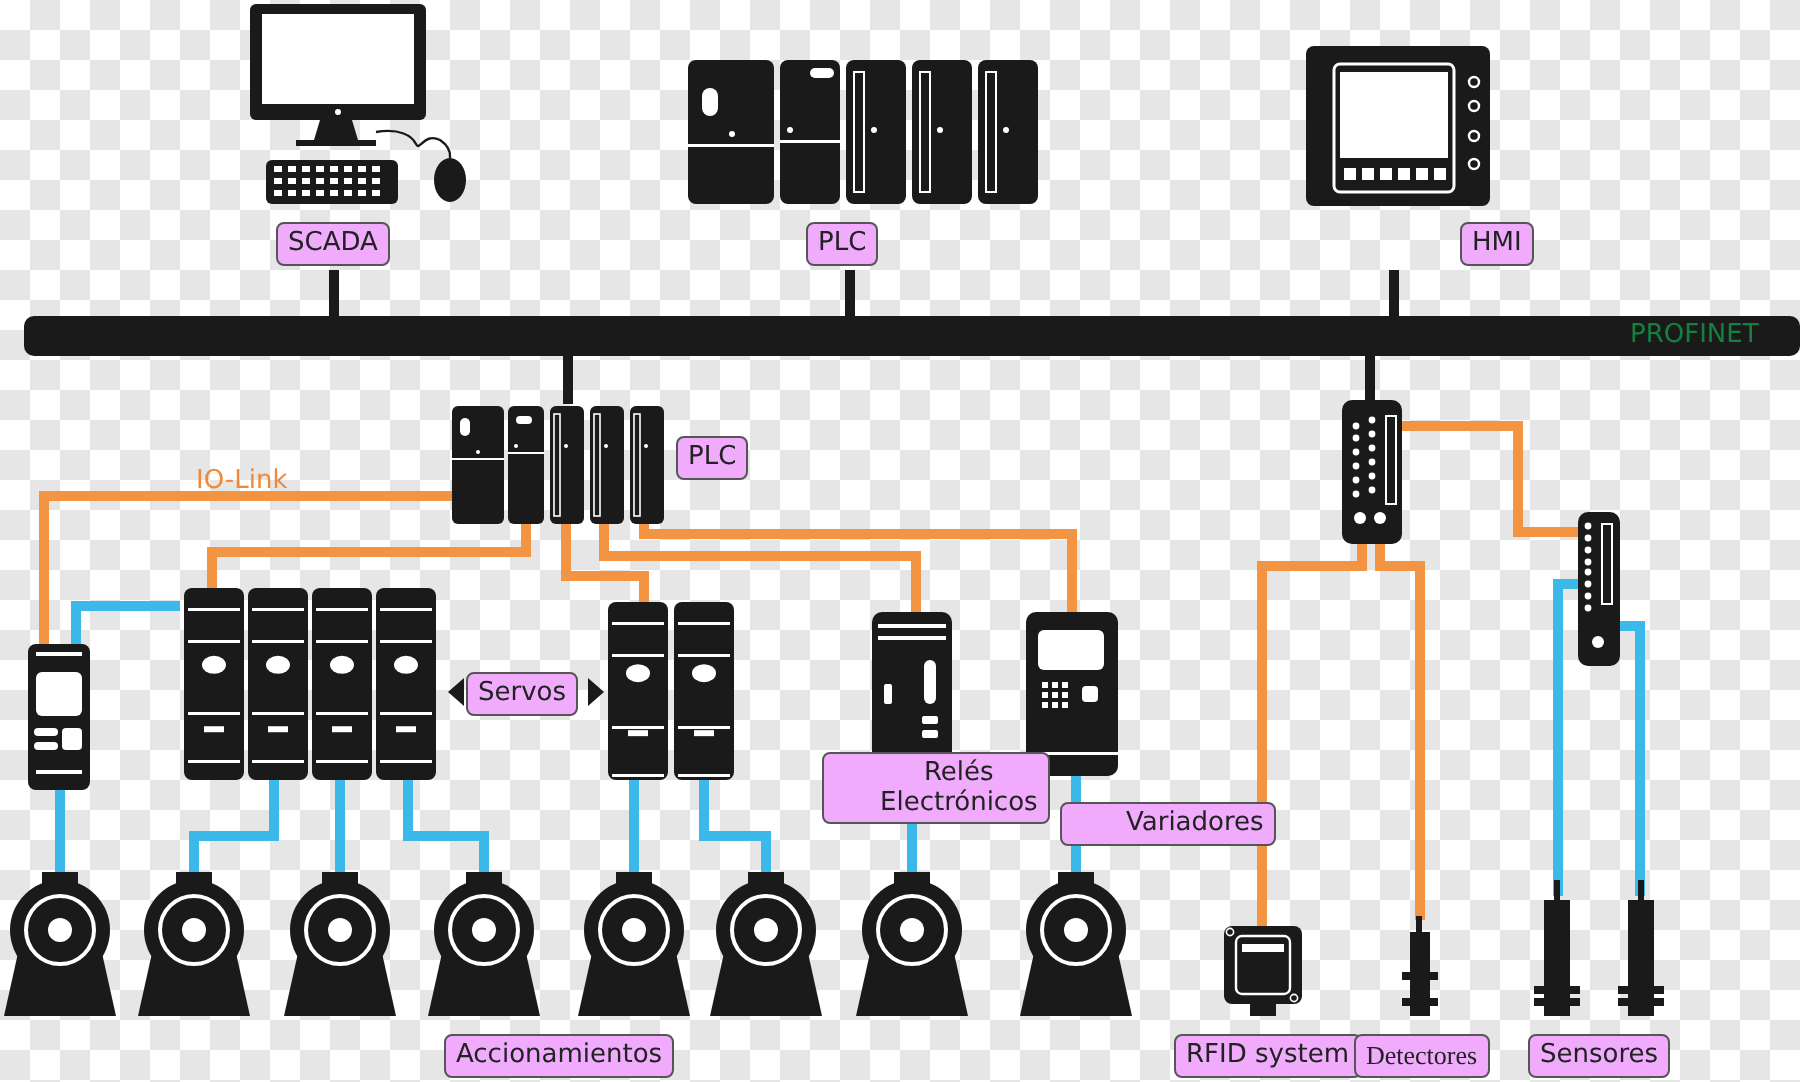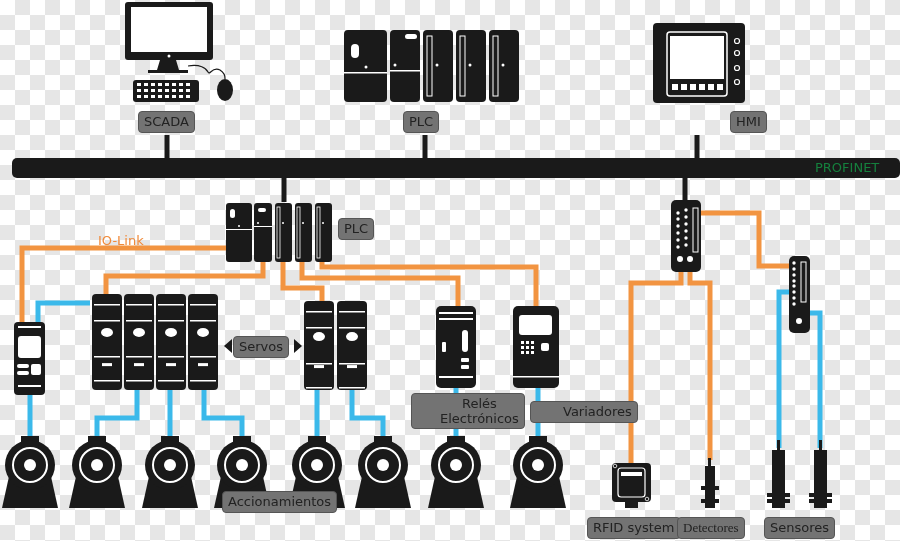--- a/index.html
+++ b/index.html
@@ -3,21 +3,21 @@
 <meta charset="utf-8">
 <style>
   html,body{margin:0;padding:0;}
   body{width:900px;height:541px;overflow:hidden;font-family:"DejaVu Sans",sans-serif;
     background-color:#fff;
     background-image:
       linear-gradient(45deg,#e6e6e6 25%,transparent 25%,transparent 75%,#e6e6e6 75%),
       linear-gradient(45deg,#e6e6e6 25%,transparent 25%,transparent 75%,#e6e6e6 75%);
     background-size:30px 30px;background-position:0 0,15px 15px;}
   #stage{position:absolute;left:0;top:0;width:900px;height:541px;}
-  .lbl{position:absolute;background:#737373;border:1.5px solid #555;border-radius:4px;
+  .lbl{position:absolute;background:#f0abfc;border:1.5px solid #555;border-radius:4px;
     font-size:13px;color:#222;text-align:center;line-height:16px;padding:2px 5px;white-space:nowrap;}
   .lbl2{line-height:15px;}
   .iolink{position:absolute;color:#f08a3a;font-size:13px;}
   .busname{position:absolute;color:#15803d;font-size:13px;}
 </style>
 </head>
 <body>
 
 <svg id="stage" width="900" height="541" viewBox="0 0 900 541">
 
@@ -393,21 +393,21 @@
   </g>
 </svg>
 
 <div class="lbl" style="left:138px;top:111px;">SCADA</div>
 <div class="lbl" style="left:403px;top:111px;">PLC</div>
 <div class="lbl" style="left:692px;top:111px;margin-left:38px;">HMI</div>
 <div class="busname" style="left:815px;top:160px;">PROFINET</div>
 <div class="lbl" style="left:338px;top:218px;">PLC</div>
 <div class="iolink" style="left:98px;top:233px;">IO-Link</div>
 <div class="lbl" style="left:233px;top:336px;">Servos</div>
-<div class="lbl lbl2" style="left:411px;top:393px;padding-left:28px;">
+<div class="lbl lbl2" style="left:411px;top:376px;padding-left:28px;">
   <span>Relés</span><br>
   <span>Electrónicos</span>
 </div>
 <div class="lbl" style="left:530px;top:401px;padding-left:32px;">Variadores</div>
-<div class="lbl" style="left:222px;top:491px;">Accionamientos</div>
+<div class="lbl" style="left:222px;top:517px;">Accionamientos</div>
 <div class="lbl" style="left:587px;top:517px;">RFID system</div>
 <div class="lbl" style="left:677px;top:517px;font-family:Liberation Serif, serif;">Detectores</div>
 <div class="lbl" style="left:764px;top:517px;">Sensores</div>
 
 </body></html>

